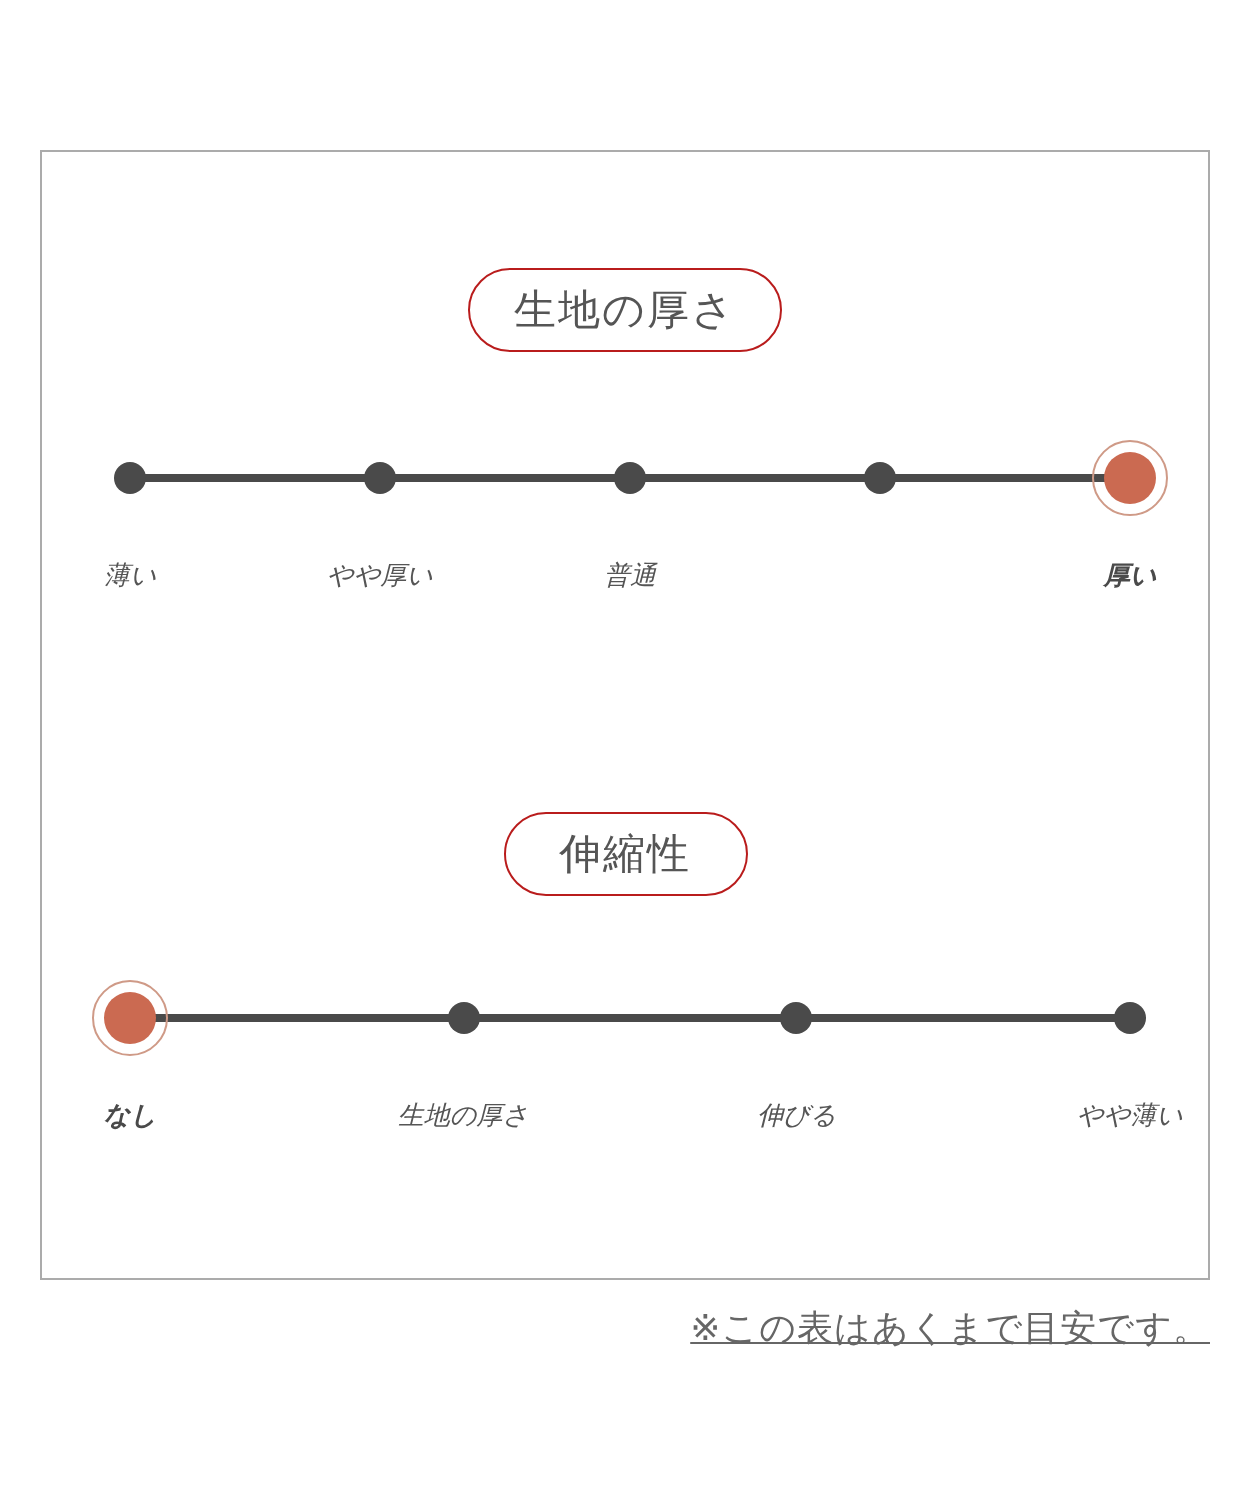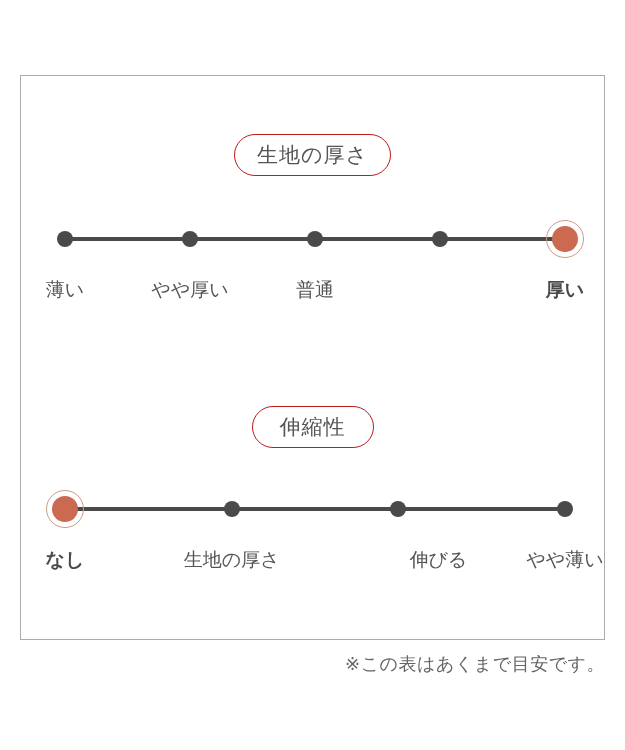--- a/index.html
+++ b/index.html
@@ -95,33 +95,35 @@
     width: 500px;
     height: 30px;
   }
   .scale-section.sec-0 .labels-row { top: 140px; }
   .scale-section.sec-1 .labels-row { top: 138px; }
   .scale-label {
     position: absolute;
     top: 0;
     transform: translateX(-50%);
     white-space: nowrap;
-    font-size: 19px;
+    font-size: 13px;
     line-height: 30px;
     color: #555555;
+    font-style: italic;
   }
   .scale-label.selected { font-weight: bold; color: #4a4a4a; }
 
   .note {
     position: absolute;
     top: 652px;
     right: 20px;
     font-size: 18px;
     color: #666666;
     letter-spacing: 0.5px;
+    text-decoration: underline;
   }
 </style>
 </head>
 <body>
 
 <div class="page">
   <div class="panel">
 
     <section class="scale-section sec-0">
       <div class="pill-row">
@@ -154,21 +156,21 @@
       <div class="track">
         <div class="track-line"></div>
       <div class="dot selected" style="left: 0%;"></div>
           <div class="dot" style="left: 33.3333%;"></div>
           <div class="dot" style="left: 66.6667%;"></div>
           <div class="dot" style="left: 100%;"></div>
         </div>
       <div class="labels-row">
           <span class="scale-label selected" style="left: 0%;">なし</span>
           <span class="scale-label" style="left: 33.3333%;">生地の厚さ</span>
-          <span class="scale-label" style="left: 66.6667%; margin-left: 40px;">伸びる</span>
+          <span class="scale-label" style="left: 66.6667%;">伸びる</span>
           <span class="scale-label" style="left: 100%;">やや薄い</span>
         </div>
     </section>
 
   </div>
 
   <div class="note">※この表はあくまで目安です。</div>
 </div>
 
 </body></html>

